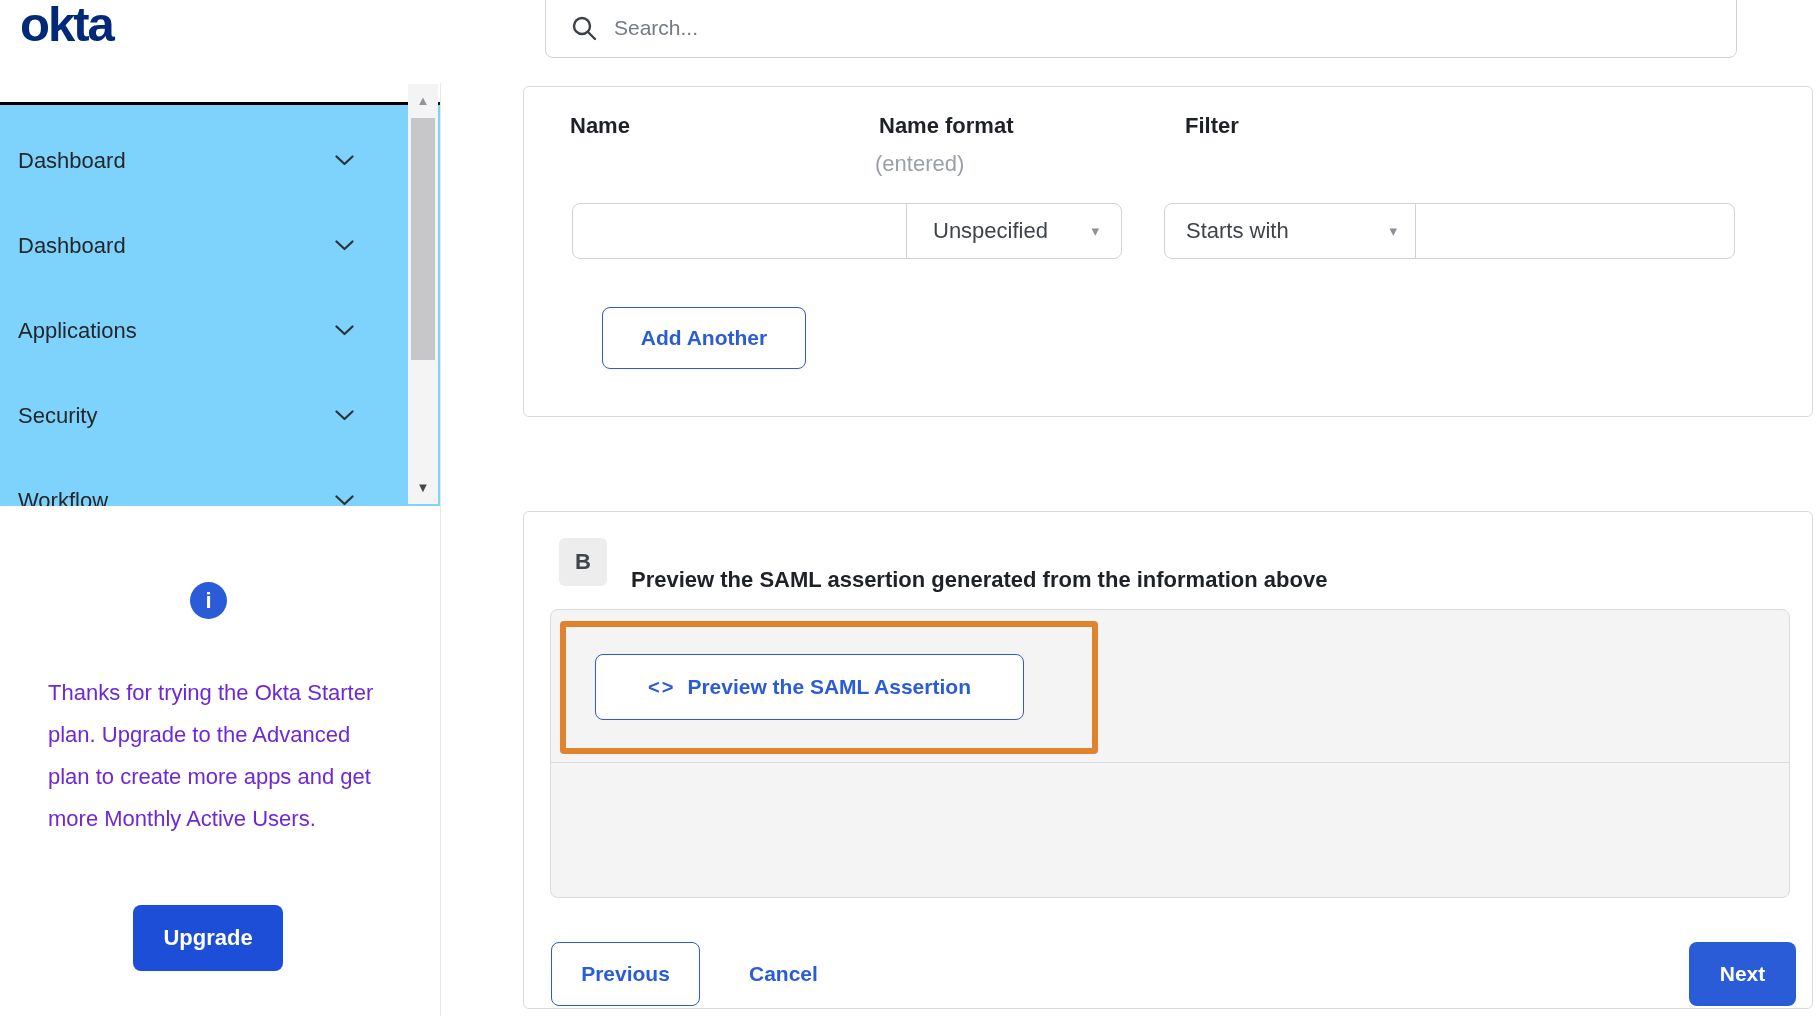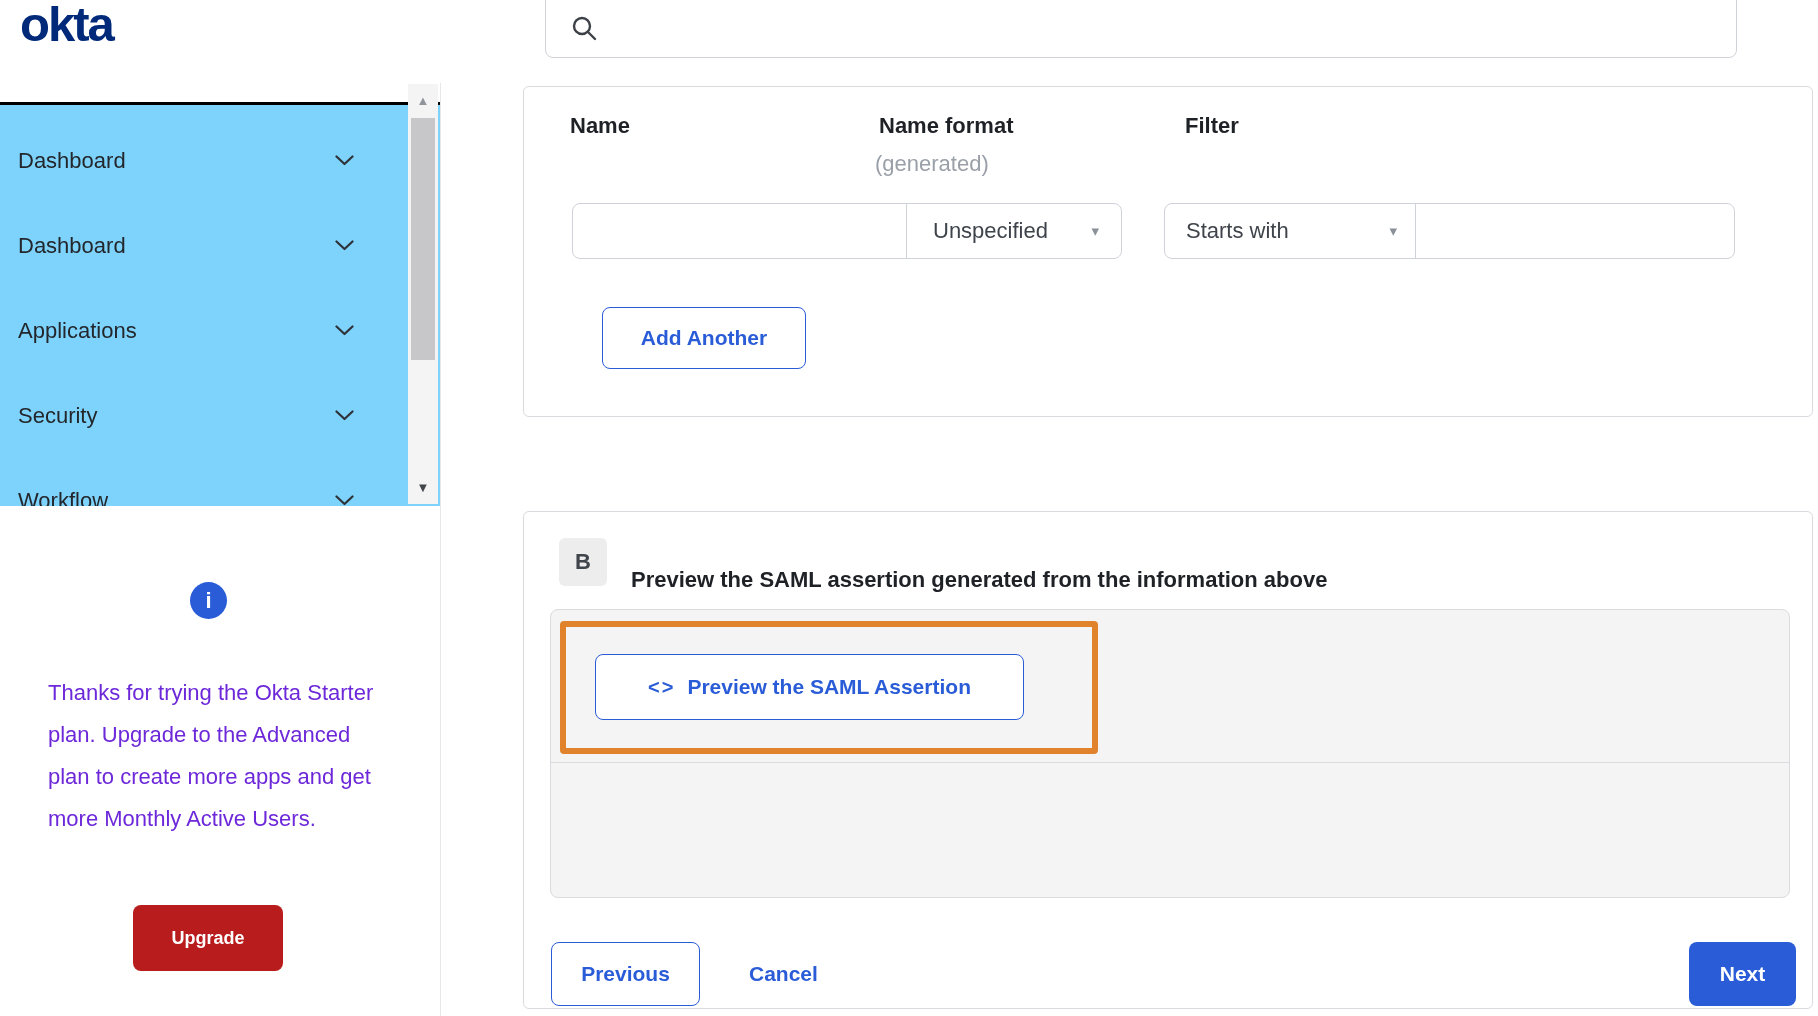--- a/index.html
+++ b/index.html
@@ -32,22 +32,22 @@
   .scroll-thumb{position:absolute;left:3px;top:34px;width:24px;height:242px;background:#c7c7c9;
         cursor:pointer;}
   .sidebar-vline{position:absolute;left:440px;top:83px;width:1px;height:933px;background:#e7e7e9;}
   
   .upgrade-panel{position:absolute;left:0;top:506px;width:440px;height:510px;background:#fff;}
   .info-circle{position:absolute;left:190px;top:76px;width:37px;height:37px;border-radius:50%;
         background:#2a5cd8;color:#fff;display:flex;align-items:center;justify-content:center;
         font-size:22px;font-weight:800;}
   .upgrade-text{position:absolute;left:48px;top:144px;width:340px;font-size:22px;
         line-height:42px;color:#6d28d9;}
-  .upgrade-btn{position:absolute;left:133px;top:399px;width:150px;height:66px;background:#b91c1c;
-        border:none;border-radius:8px;color:#fff;font-size:18px;font-weight:700;cursor:pointer;
+  .upgrade-btn{position:absolute;left:133px;top:399px;width:150px;height:66px;background:#1d4ed8;
+        border:none;border-radius:8px;color:#fff;font-size:22px;font-weight:700;cursor:pointer;
         font-family:inherit;}
   
   .card{position:absolute;background:#fff;border:1px solid #d8dade;border-radius:6px;
         box-sizing:border-box;}
   .card-attr{left:523px;top:86px;width:1290px;height:331px;}
   .card-preview{left:523px;top:511px;width:1290px;height:498px;}
   .f-label{position:absolute;font-size:22px;font-weight:700;color:#1e2126;}
   .lbl-name{left:46px;top:26px;} .lbl-format{left:355px;top:26px;} .lbl-filter{left:661px;top:26px;}
   .lbl-optional{position:absolute;left:351px;top:64px;font-size:22px;color:#9aa0a8;}
   .fgroup{position:absolute;top:116px;height:56px;border:1px solid #cfd3d9;border-radius:8px;
@@ -96,20 +96,21 @@
 <body>
 
 <div class="page">
 
   <div class="logo">okta</div>
   <div class="search-box">
     <svg width="27" height="27" viewBox="0 0 27 27">
       <circle cx="11" cy="11" r="8" fill="none" stroke="#3c4147" stroke-width="2.4"></circle>
       <line x1="17" y1="17" x2="24" y2="24" stroke="#3c4147" stroke-width="2.4" stroke-linecap="round"></line>
     </svg>
+    <input class="search-input" placeholder="Search..." style="">
   </div>
 
   <nav class="sidebar-menu">
     <div class="nav-item">
       <span class="nav-label">Dashboard</span>
       <span><svg width="19" height="11" viewBox="0 0 19 11">
             <path d="M1.5 1.5 L9.5 9 L17.5 1.5" fill="none" stroke="#2e3238" stroke-width="2.2" stroke-linecap="round" stroke-linejoin="round"></path>
           </svg></span>
     </div>
     <div class="nav-item">
@@ -147,21 +148,21 @@
 
   <aside class="upgrade-panel">
     <div class="info-circle">i</div>
     <p class="upgrade-text">Thanks for trying the Okta Starter plan. Upgrade to the Advanced plan to create more apps and get more Monthly Active Users.</p>
     <button class="upgrade-btn">Upgrade</button>
   </aside>
 
   <section class="card card-attr">
     <span class="f-label lbl-name">Name</span>
     <span class="f-label lbl-format">Name format</span>
-    <span class="lbl-optional">(generated)</span>
+    <span class="lbl-optional">(entered)</span>
     <span class="f-label lbl-filter">Filter</span>
 
     <div class="fgroup fg1">
       <input class="fg-input name-input" style="">
       <div class="fg-select format-select">
         <span class="select-text">Unspecified</span>
         <span class="caret">▾</span>
       </div>
     </div>
 

